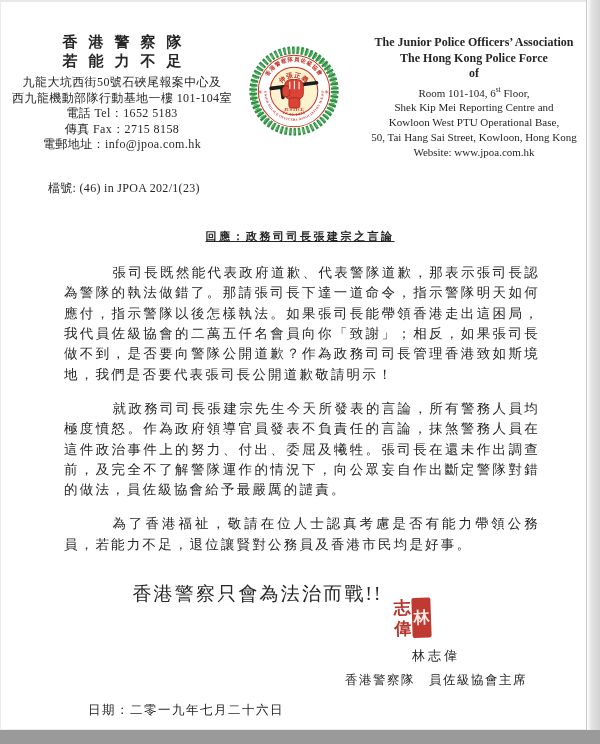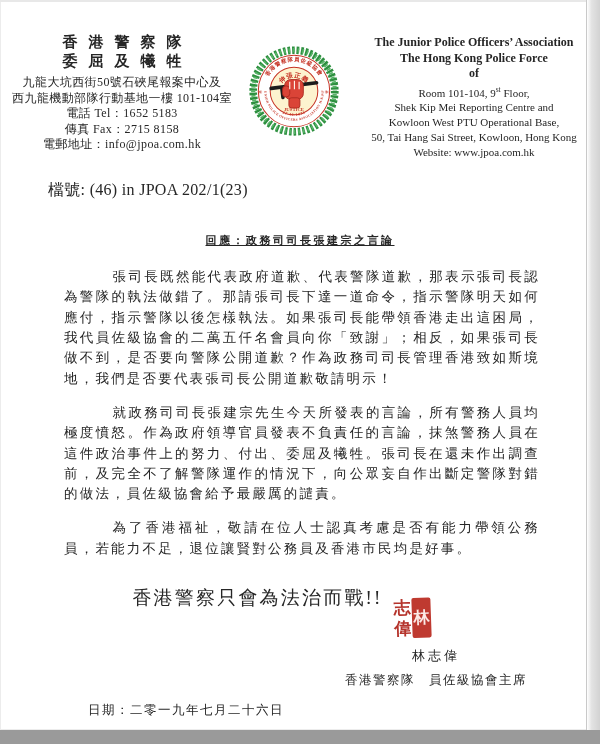--- a/index.html
+++ b/index.html
@@ -20,21 +20,21 @@
   .header{display:flex;padding-top:33px;}
   .cn-block{width:236px;text-align:center;padding-left:4px;}
   .cn-org{font-size:15px;font-weight:bold;letter-spacing:11px;text-indent:11px;line-height:19px;}
   .cn-addr{font-size:12px;line-height:15.5px;letter-spacing:.4px;margin-top:4px;}
   .logo-wrap{width:108px;display:flex;justify-content:center;align-items:flex-start;padding-top:4px;}
   .en-block{width:252px;text-align:center;font-size:11px;line-height:15px;padding-top:2px;}
   .en-bold{font-weight:bold;font-size:12px;line-height:15.5px;}
   sup.ord{font-size:7.5px;vertical-align:super;}
 
   
-  .refno{margin:20px 0 0 48px;font-size:16px;letter-spacing:.3px;}
+  .refno{margin:20px 0 0 48px;font-size:12px;letter-spacing:.3px;}
   .subject{text-align:center;margin-top:32px;font-size:11px;font-weight:bold;
            text-decoration:underline;letter-spacing:2.5px;}
   .body-text{margin:19px 60px 0 64px;}
   .body-text p{
     font-size:13.5px;line-height:20.3px;letter-spacing:2.2px;
     text-align:justify;text-indent:3.6em;margin:0 0 14px 0;
   }
   .slogan{margin:26px 60px 0 64px;font-size:19px;letter-spacing:2.2px;text-indent:3.6em;}
 
   
@@ -55,21 +55,21 @@
 </head>
 <body>
 
 <div class="page">
   <div class="scan-top"></div>
 
   <div class="header">
 
     <div class="cn-block">
       <div class="cn-org">香港警察隊</div>
-      <div class="cn-org">委屈及犧牲</div>
+      <div class="cn-org">若能力不足</div>
       <div class="cn-addr">
         <div>九龍大坑西街50號石硤尾報案中心及</div>
         <div>西九龍機動部隊行動基地一樓 101-104室</div>
         <div>電話 Tel：1652 5183</div>
         <div>傳真 Fax：2715 8158</div>
         <div>電郵地址：info@jpoa.com.hk</div>
       </div>
     </div>
 
     <div class="logo-wrap">
@@ -117,21 +117,21 @@
 
         <text x="17.5" y="66" font-size="6.5" fill="#c63325">✳</text>
         <text x="96" y="66" font-size="6.5" fill="#c63325">✳</text>
       </svg>
     </div>
 
     <div class="en-block">
       <div class="en-bold">The Junior Police Officers’ Association</div>
       <div class="en-bold">The Hong Kong Police Force</div>
       <div class="en-bold">of</div>
-      <div><span>Room 101-104, 9</span><sup class="ord">st</sup><span> Floor,</span></div>
+      <div><span>Room 101-104, 6</span><sup class="ord">st</sup><span> Floor,</span></div>
       <div>Shek Kip Mei Reporting Centre and</div>
       <div>Kowloon West PTU Operational Base,</div>
       <div>50, Tai Hang Sai Street, Kowloon, Hong Kong</div>
       <div>Website: www.jpoa.com.hk</div>
     </div>
   </div>
 
   <div class="refno">檔號: (46) in JPOA 202/1(23)</div>
 
   <div class="subject">回應：政務司司長張建宗之言論</div>

